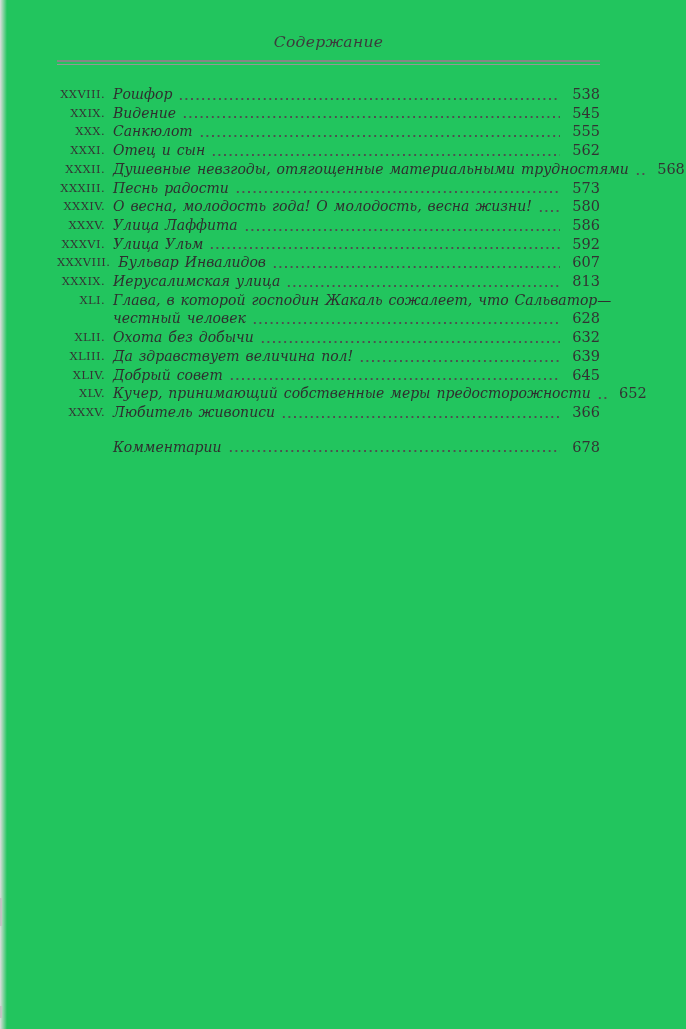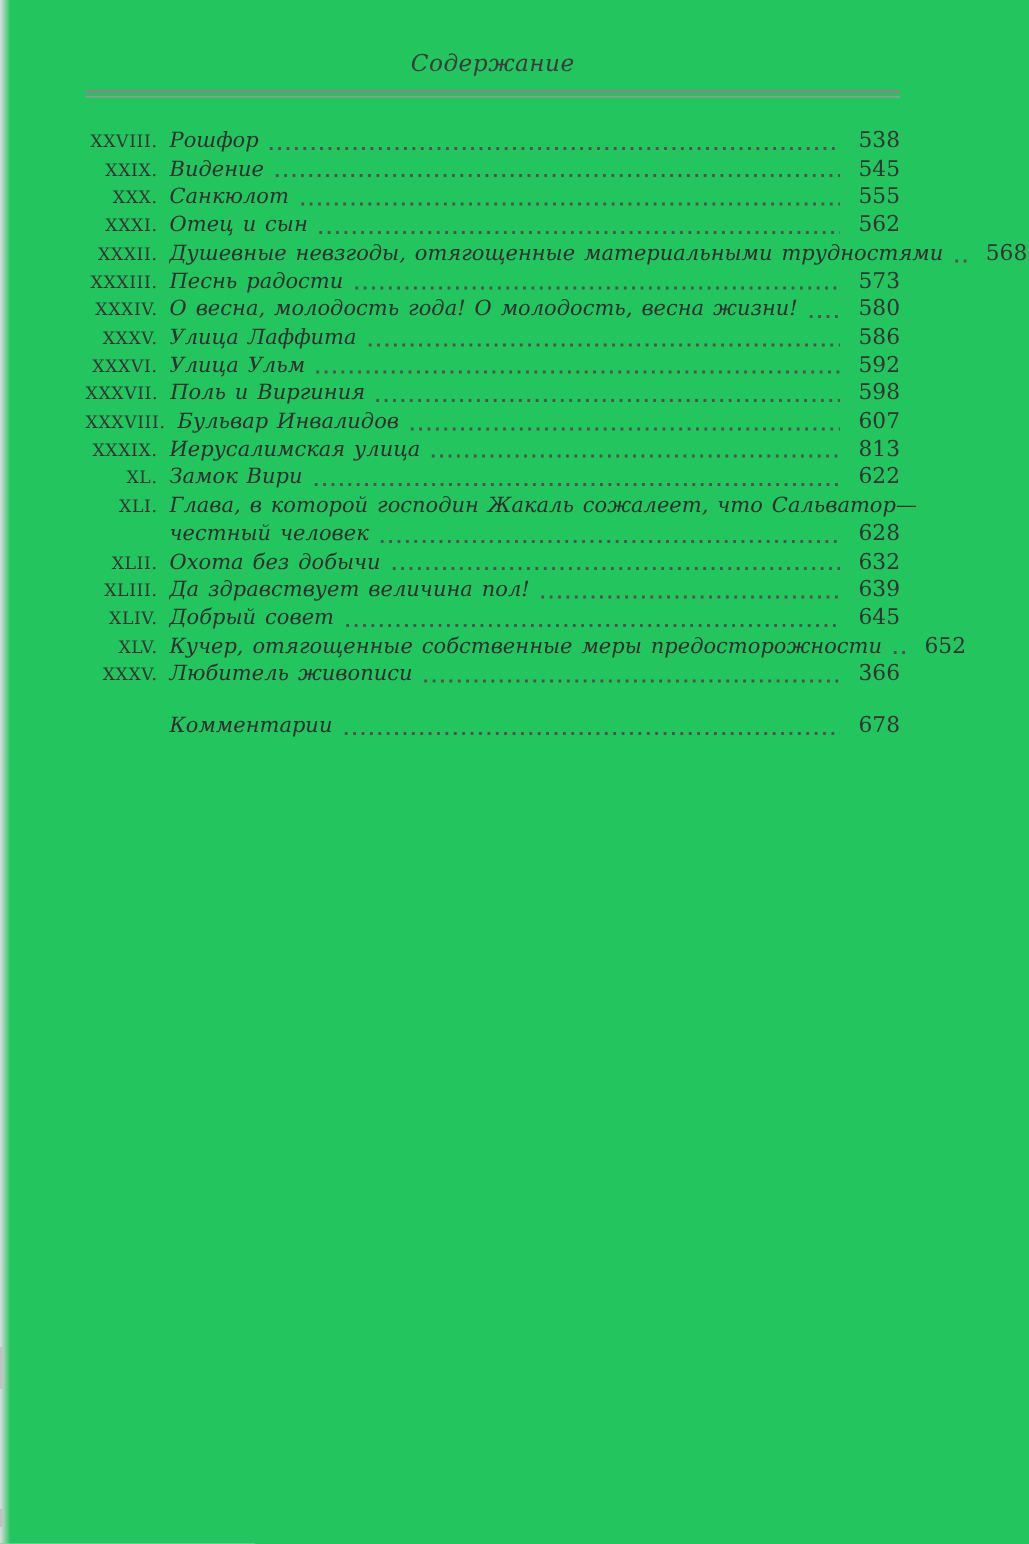--- a/index.html
+++ b/index.html
@@ -117,47 +117,35 @@
       <span class="pageno">586</span>
     </div>
 
     <div class="row">
       <span class="num">XXXVI.</span>
       <span class="title">Улица Ульм</span>
       <span class="dots"></span>
       <span class="pageno">592</span>
     </div>
 
-    <div class="row">
-      <span class="num">XXXVII.</span>
-      <span class="title">Поль и Виргиния</span>
-      <span class="dots"></span>
-      <span class="pageno">598</span>
-    </div>
 
     <div class="row">
       <span class="num">XXXVIII.</span>
       <span class="title">Бульвар Инвалидов</span>
       <span class="dots"></span>
       <span class="pageno">607</span>
     </div>
 
     <div class="row">
       <span class="num">XXXIX.</span>
       <span class="title">Иерусалимская улица</span>
       <span class="dots"></span>
       <span class="pageno">813</span>
     </div>
 
-    <div class="row">
-      <span class="num">XL.</span>
-      <span class="title">Замок Вири</span>
-      <span class="dots"></span>
-      <span class="pageno">622</span>
-    </div>
 
     <div class="row">
       <span class="num">XLI.</span>
       <span class="title">Глава, в которой господин Жакаль сожалеет, что Сальватор—</span>
     </div>
     <div class="row">
       <span class="num"></span>
       <span class="title">честный человек</span>
       <span class="dots"></span>
       <span class="pageno">628</span>
@@ -179,21 +167,21 @@
 
     <div class="row">
       <span class="num">XLIV.</span>
       <span class="title">Добрый совет</span>
       <span class="dots"></span>
       <span class="pageno">645</span>
     </div>
 
     <div class="row">
       <span class="num">XLV.</span>
-      <span class="title">Кучер, отягощенные собственные меры предосторожности</span>
+      <span class="title">Кучер, принимающий собственные меры предосторожности</span>
       <span class="dots"></span>
       <span class="pageno">652</span>
     </div>
 
 
     <div class="row">
       <span class="num">XXXV.</span>
       <span class="title">Любитель живописи</span>
       <span class="dots"></span>
       <span class="pageno">366</span>

